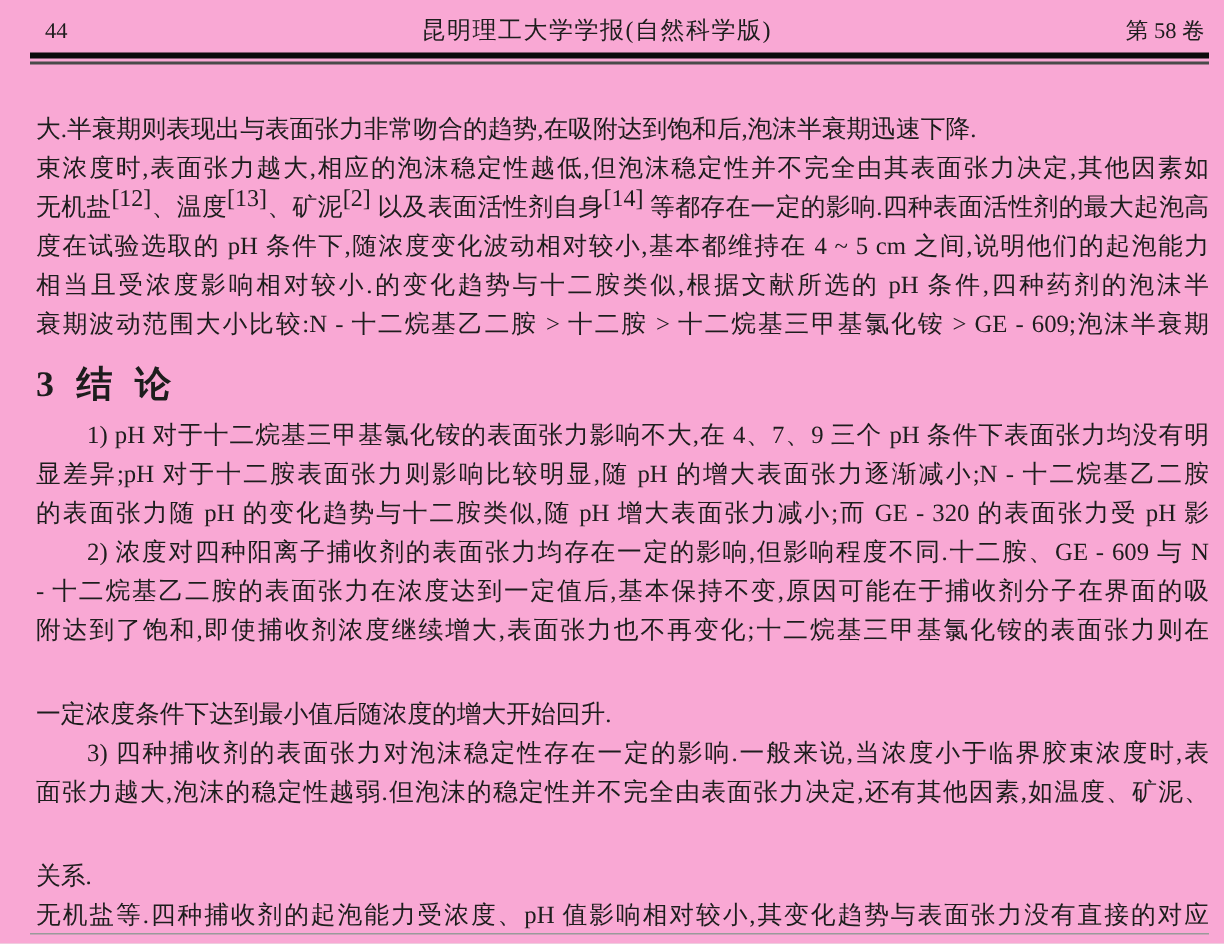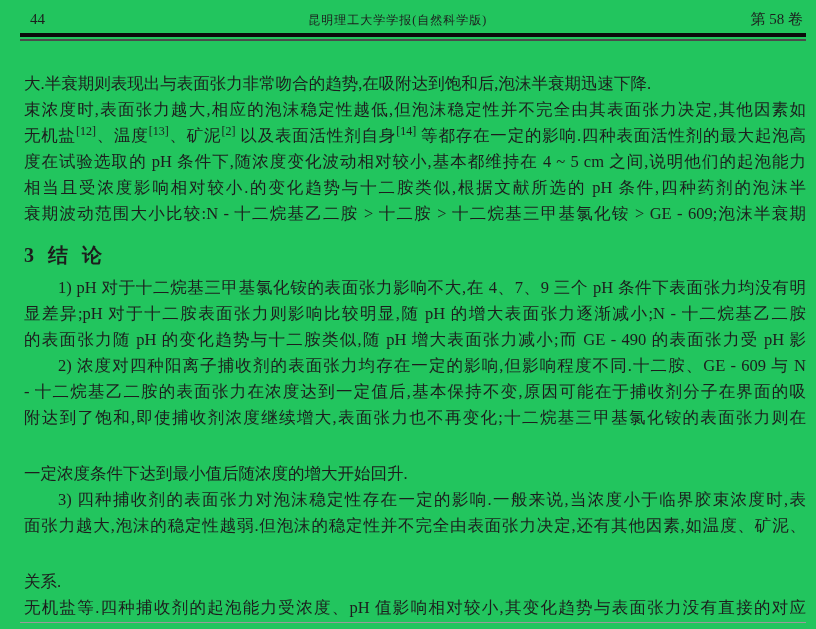--- a/index.html
+++ b/index.html
@@ -1,34 +1,34 @@
 <!DOCTYPE html>
 <html><head>
 <meta charset="utf-8">
 <style>
   html, body { margin: 0; padding: 0; background: #e8e8e8; }
   .page {
     position: relative;
     width: 816px;
     height: 629px;
-    background: #22c55e;
+    background: #f9a8d4;
     overflow: hidden;
     font-family: "Liberation Serif", "DejaVu Serif", serif;
     color: #1d1d1d;
     box-sizing: border-box;
   }
   .header {
     display: flex;
     justify-content: space-between;
     align-items: baseline;
     padding: 10px 13px 0 30px;
     font-size: 15px;
   }
   .journal-title {
-    font-size: 12px;
+    font-size: 16px;
     letter-spacing: 1px;
   }
   .rules { margin: 4px 10px 0 20px; }
   .rule-thick { height: 4px; background: #0b0b0b; }
   .rule-thin  { height: 2px; background: #4a4a4a; margin-top: 2px; }
   .article-body {
     margin: 13px 10px 0 24px;
     font-size: 16.5px;
   }
   .line {
@@ -40,27 +40,27 @@
     text-justify: inter-character;
     white-space: normal;
   }
   .line.end {
     text-align: left;
     text-align-last: left;
     margin-top: 30px;
   }
   .line.indent { text-indent: 34px; }
   .line sup {
-    font-size: 12px;
+    font-size: 16px;
     line-height: 0;
     vertical-align: 6px;
     margin-top: 12px;
   }
   .section-heading {
-    font-size: 20px;
+    font-size: 24px;
     font-weight: 700;
     height: 27px;
     line-height: 27px;
     margin: 15px 0 6px 0;
     word-spacing: 9px;
   }
   .bottom-rule {
     position: absolute;
     left: 20px;
     right: 10px;
@@ -91,21 +91,21 @@
         <div class="line">束浓度时,表面张力越大,相应的泡沫稳定性越低,但泡沫稳定性并不完全由其表面张力决定,其他因素如</div>
         <div class="line"><span>无机盐</span><sup>[12]</sup><span>、温度</span><sup>[13]</sup><span>、矿泥</span><sup>[2]</sup><span> 以及表面活性剂自身</span><sup>[14]</sup><span> 等都存在一定的影响.四种表面活性剂的最大起泡高</span></div>
         <div class="line">度在试验选取的 pH 条件下,随浓度变化波动相对较小,基本都维持在 4 ~ 5 cm 之间,说明他们的起泡能力</div>
         <div class="line">相当且受浓度影响相对较小.的变化趋势与十二胺类似,根据文献所选的 pH 条件,四种药剂的泡沫半</div>
         <div class="line">衰期波动范围大小比较:N - 十二烷基乙二胺 &gt; 十二胺 &gt; 十二烷基三甲基氯化铵 &gt; GE - 609;泡沫半衰期</div>
       </div>
     <div class="section-heading">3 结 论</div>
     <div id="conclusion-block">
         <div class="line indent">1) pH 对于十二烷基三甲基氯化铵的表面张力影响不大,在 4、7、9 三个 pH 条件下表面张力均没有明</div>
         <div class="line">显差异;pH 对于十二胺表面张力则影响比较明显,随 pH 的增大表面张力逐渐减小;N - 十二烷基乙二胺</div>
-        <div class="line">的表面张力随 pH 的变化趋势与十二胺类似,随 pH 增大表面张力减小;而 GE - 490 的表面张力受 pH 影</div>
+        <div class="line">的表面张力随 pH 的变化趋势与十二胺类似,随 pH 增大表面张力减小;而 GE - 320 的表面张力受 pH 影</div>
         <div class="line indent">2) 浓度对四种阳离子捕收剂的表面张力均存在一定的影响,但影响程度不同.十二胺、GE - 609 与 N</div>
         <div class="line">- 十二烷基乙二胺的表面张力在浓度达到一定值后,基本保持不变,原因可能在于捕收剂分子在界面的吸</div>
         <div class="line">附达到了饱和,即使捕收剂浓度继续增大,表面张力也不再变化;十二烷基三甲基氯化铵的表面张力则在</div>
         <div class="line end">一定浓度条件下达到最小值后随浓度的增大开始回升.</div>
         <div class="line indent">3) 四种捕收剂的表面张力对泡沫稳定性存在一定的影响.一般来说,当浓度小于临界胶束浓度时,表</div>
         <div class="line">面张力越大,泡沫的稳定性越弱.但泡沫的稳定性并不完全由表面张力决定,还有其他因素,如温度、矿泥、</div>
         <div class="line end">关系.</div>
         <div class="line">无机盐等.四种捕收剂的起泡能力受浓度、pH 值影响相对较小,其变化趋势与表面张力没有直接的对应</div>
       </div>
   </div>

